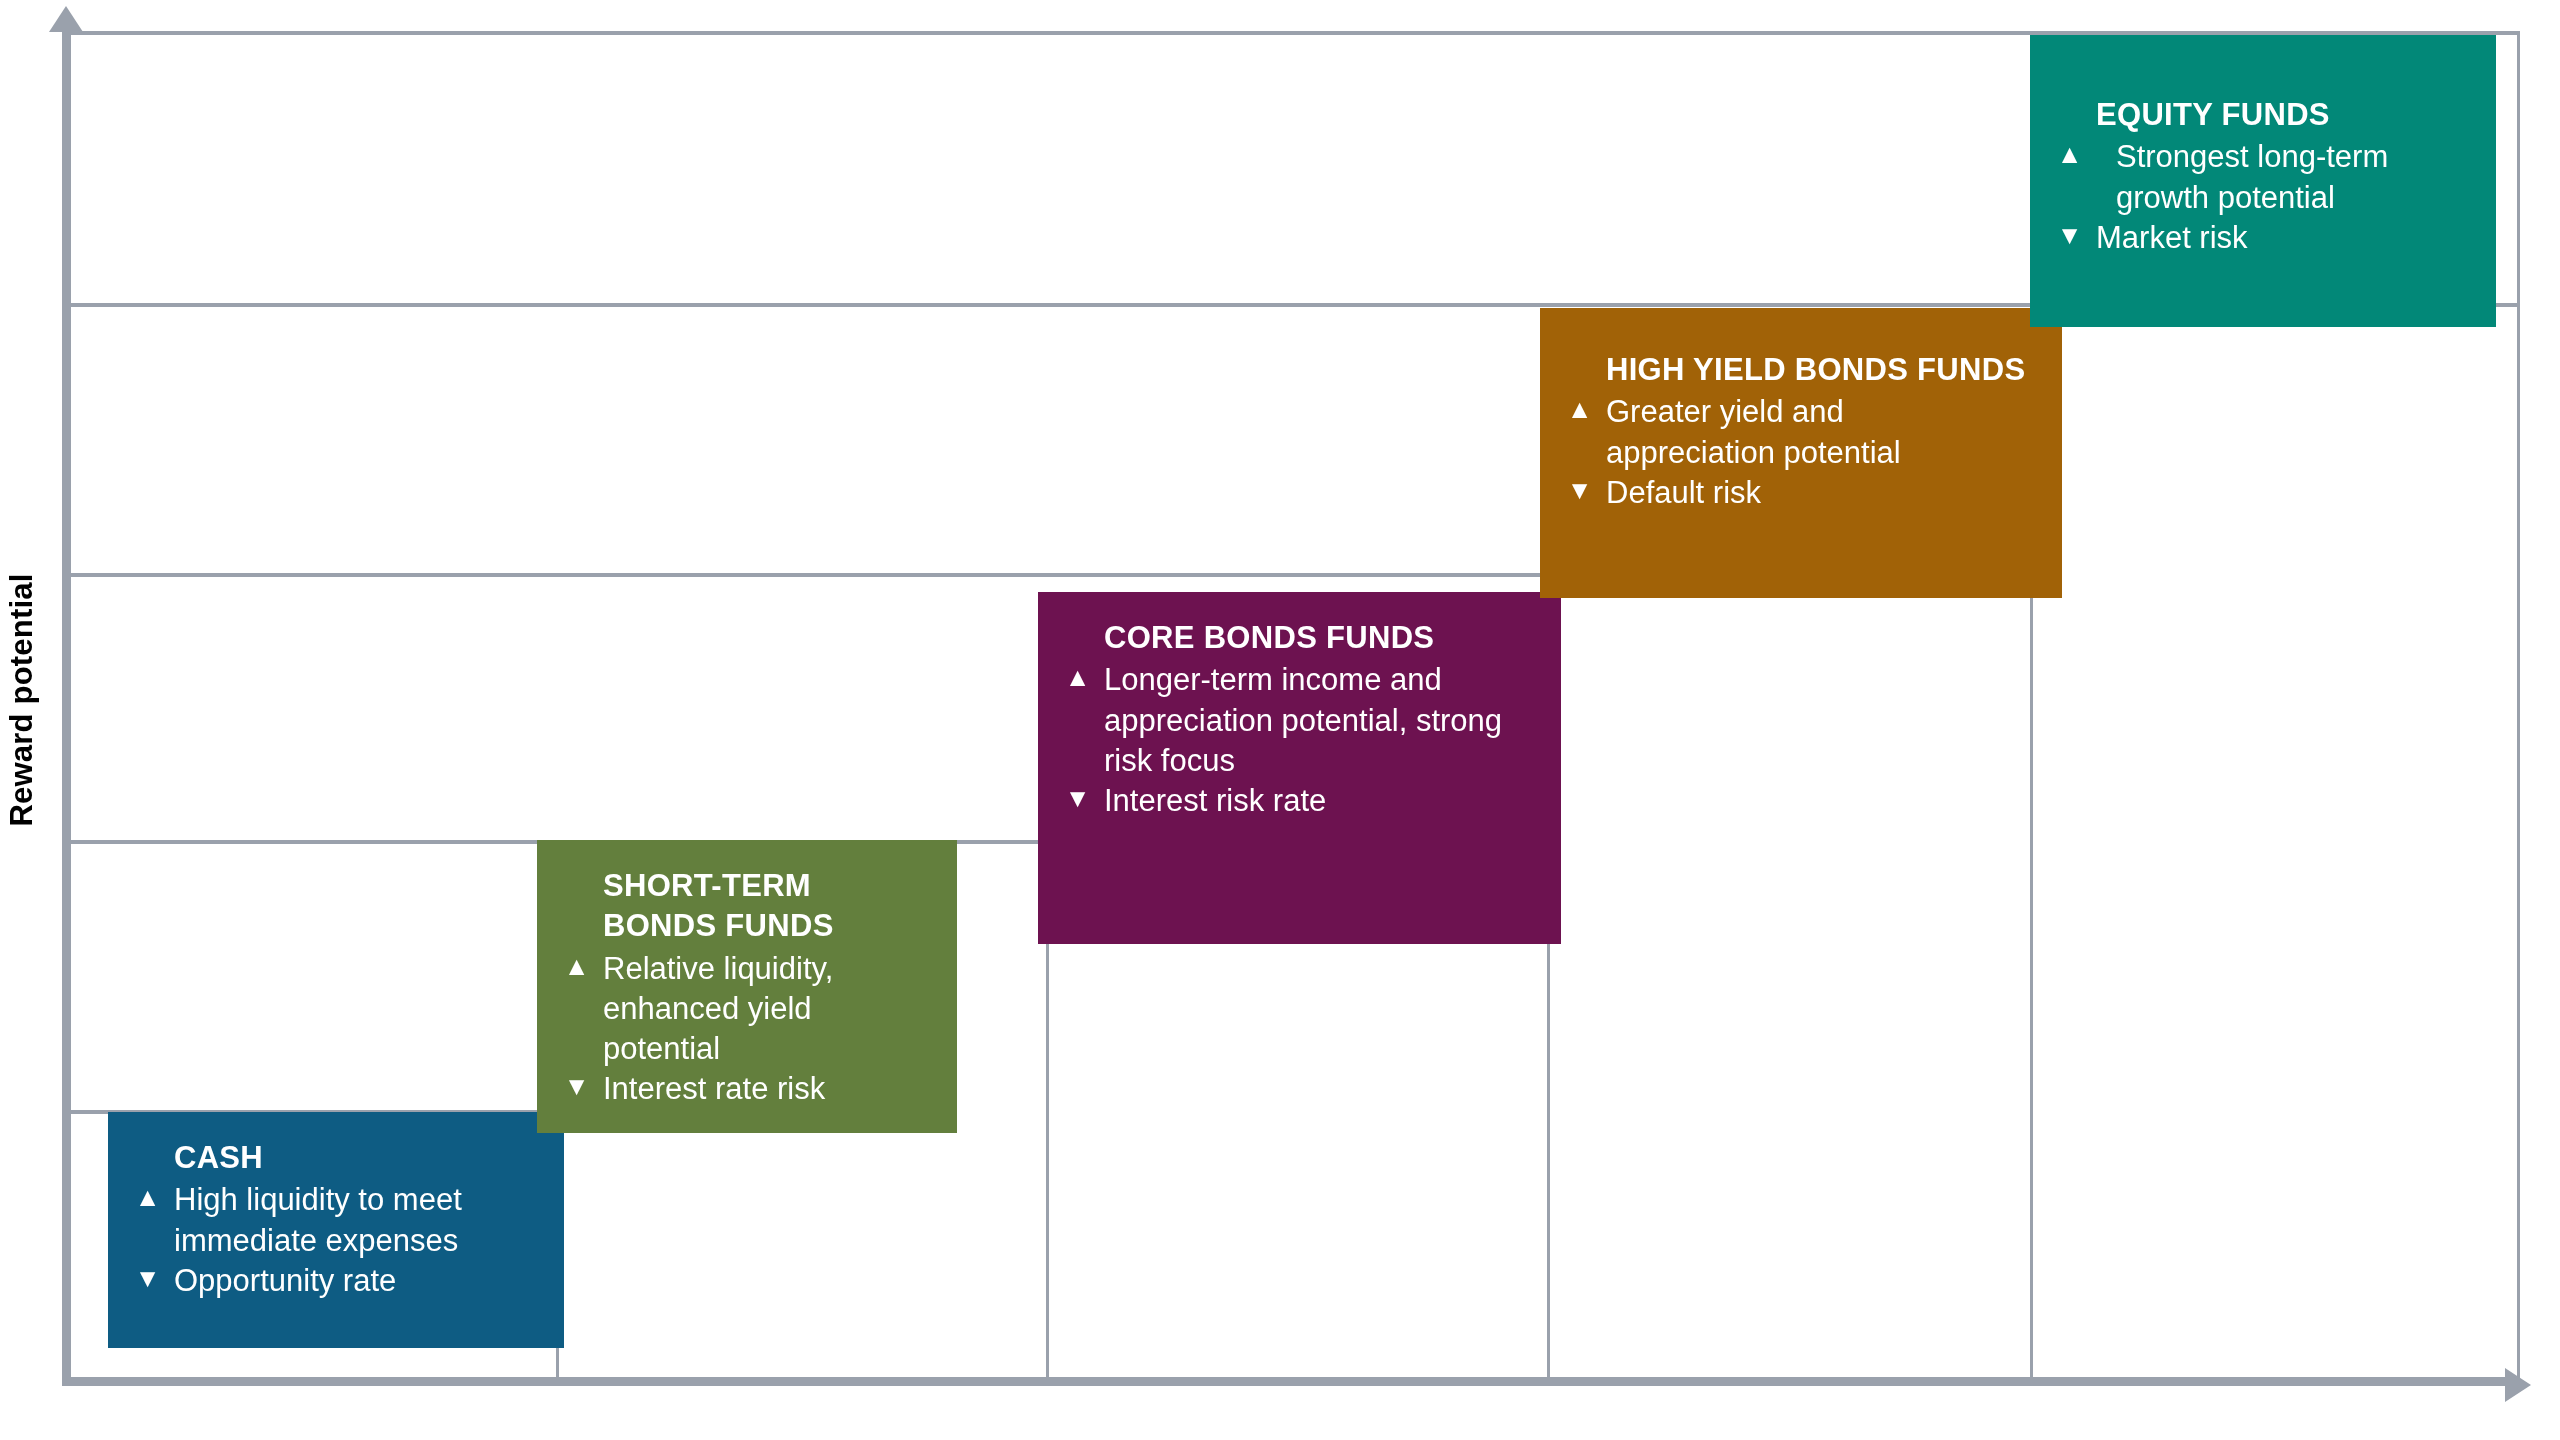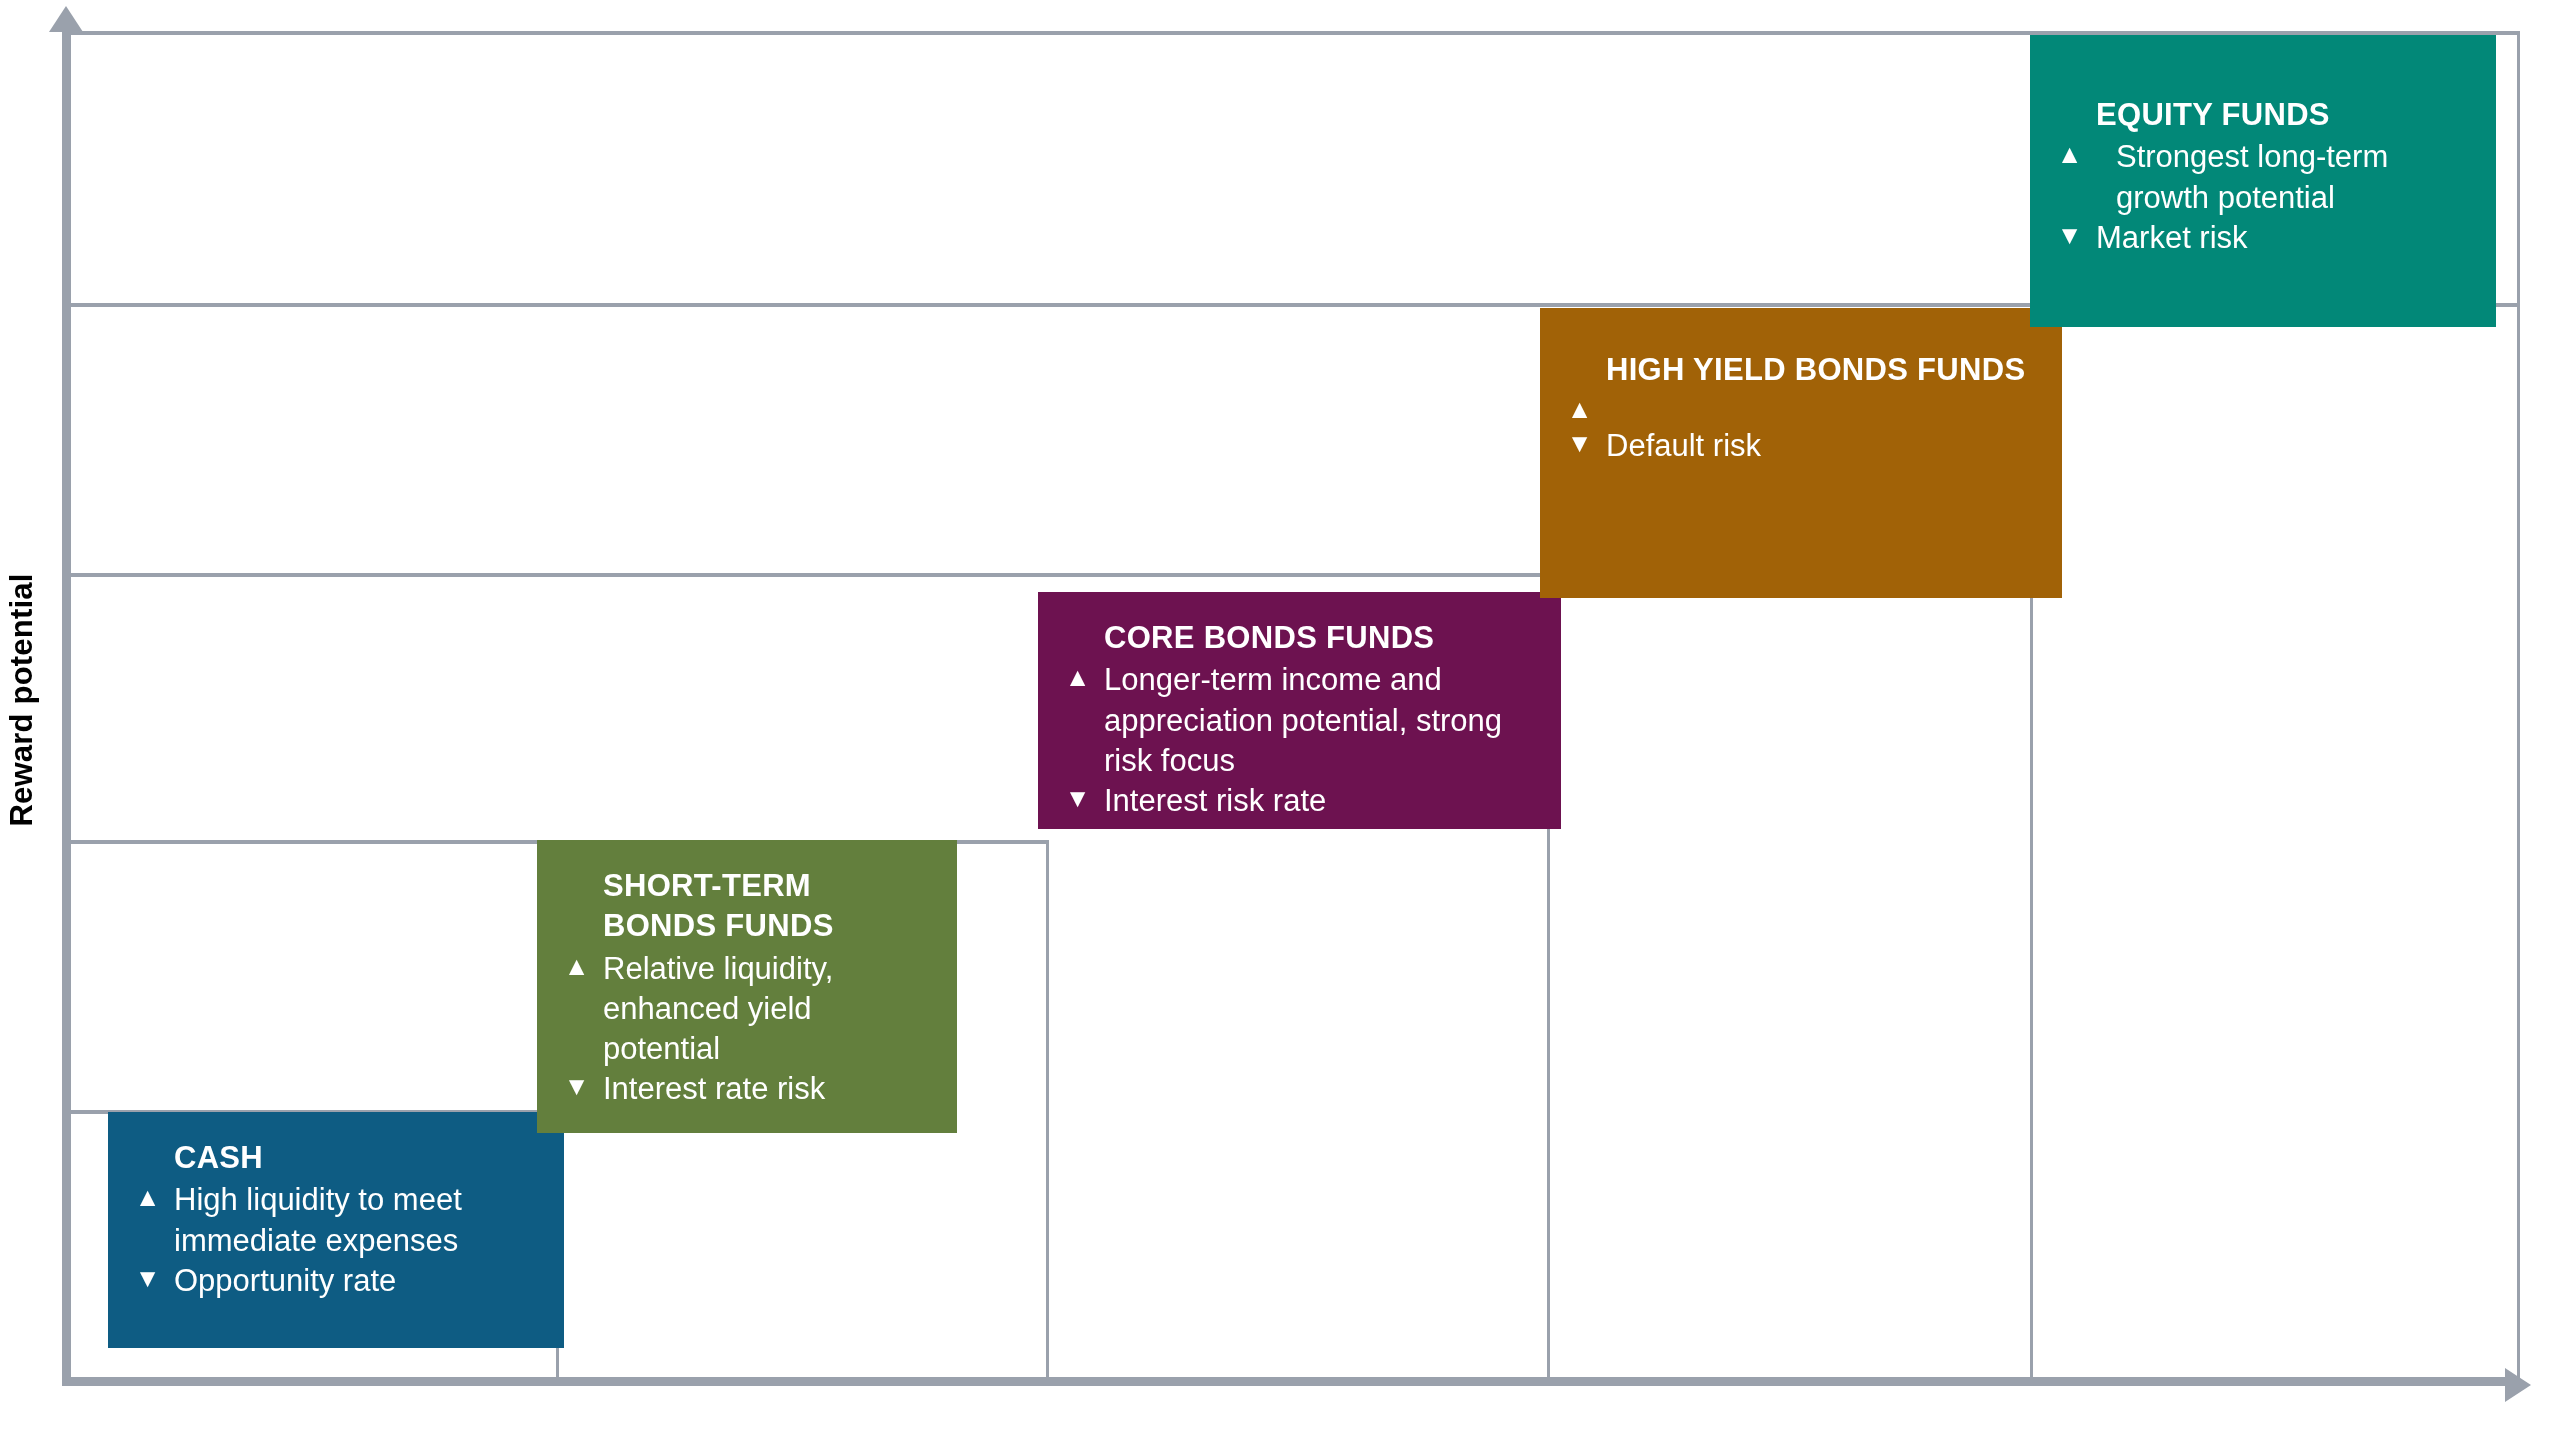--- a/index.html
+++ b/index.html
@@ -172,36 +172,37 @@
     <div class="bullet">
       <span class="tri">▲</span>
       <span class="txt">Relative liquidity, enhanced yield potential</span>
     </div>
     <div class="bullet">
       <span class="tri">▼</span>
       <span class="txt">Interest rate risk</span>
     </div>
   </div>
 
-  <div class="card" style="left:1038px; top:592px; width:523px; height:237px; background:#6d1250;">
+  <div class="card" style="left:1038px; top:592px; width:523px; height:352px; background:#6d1250;">
     <div class="card-title">CORE BONDS FUNDS</div>
     <div class="bullet">
       <span class="tri">▲</span>
       <span class="txt">Longer-term income and appreciation potential, strong risk focus</span>
     </div>
     <div class="bullet">
       <span class="tri">▼</span>
       <span class="txt">Interest risk rate</span>
     </div>
   </div>
 
   <div class="card" style="left:1540px; top:308px; width:522px; height:290px; background:#a16207; padding-top:42px;">
     <div class="card-title">HIGH YIELD BONDS FUNDS</div>
     <div class="bullet">
       <span class="tri">▲</span>
+      <span class="txt" style="max-width:300px;">Greater yield and appreciation potential</span>
     </div>
     <div class="bullet">
       <span class="tri">▼</span>
       <span class="txt">Default risk</span>
     </div>
   </div>
 
   <div class="card" style="left:2030px; top:35px; width:466px; height:292px; background:#028878; padding-top:60px;">
     <div class="card-title">EQUITY FUNDS</div>
     <div class="bullet">

